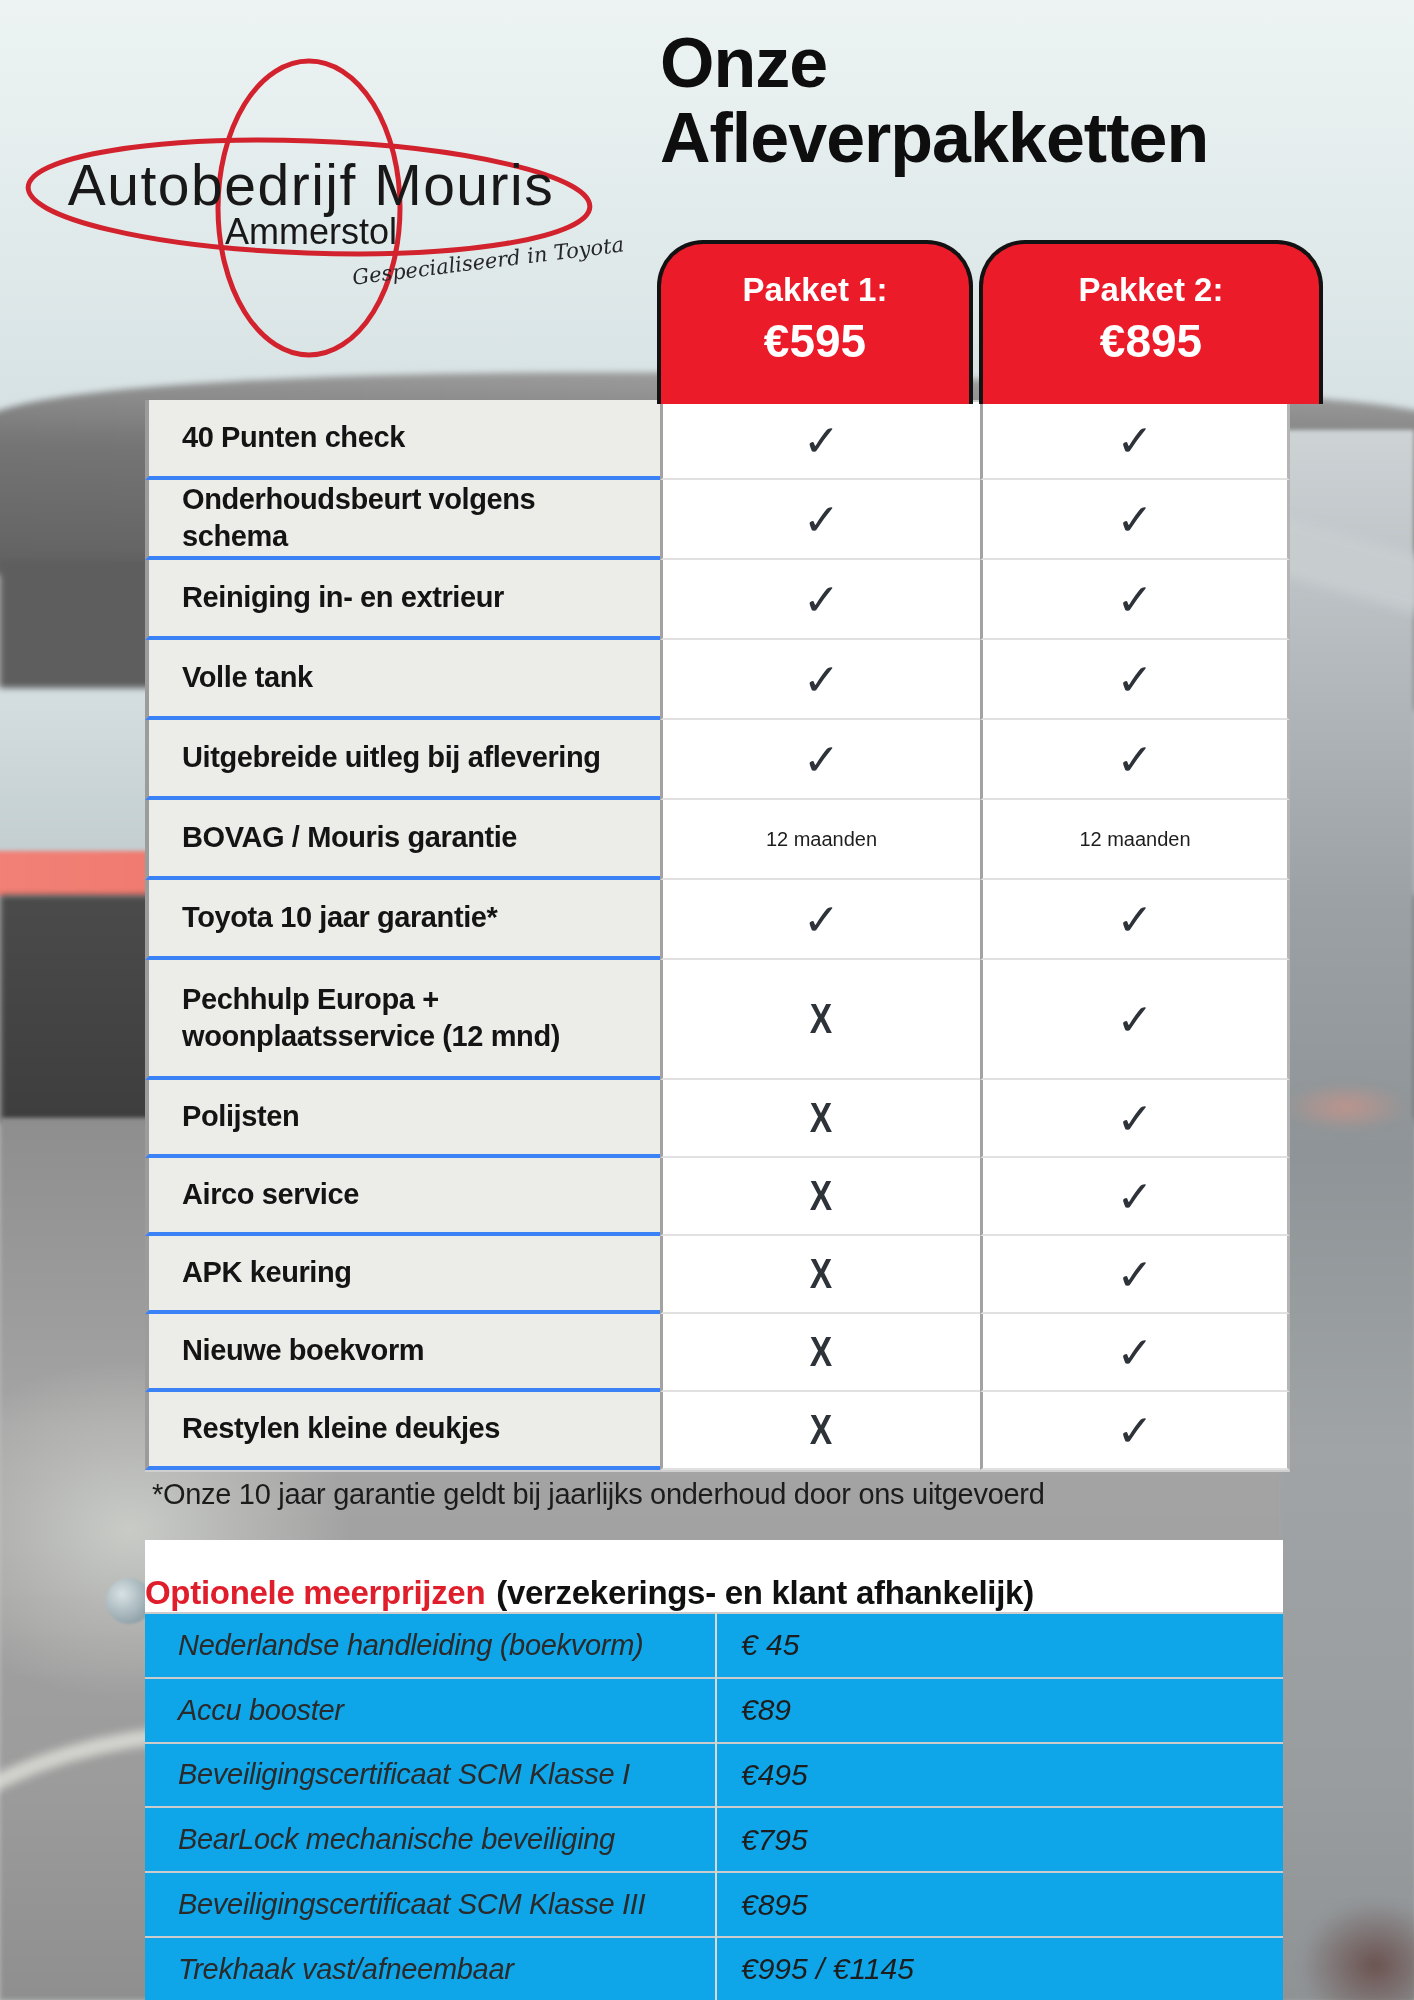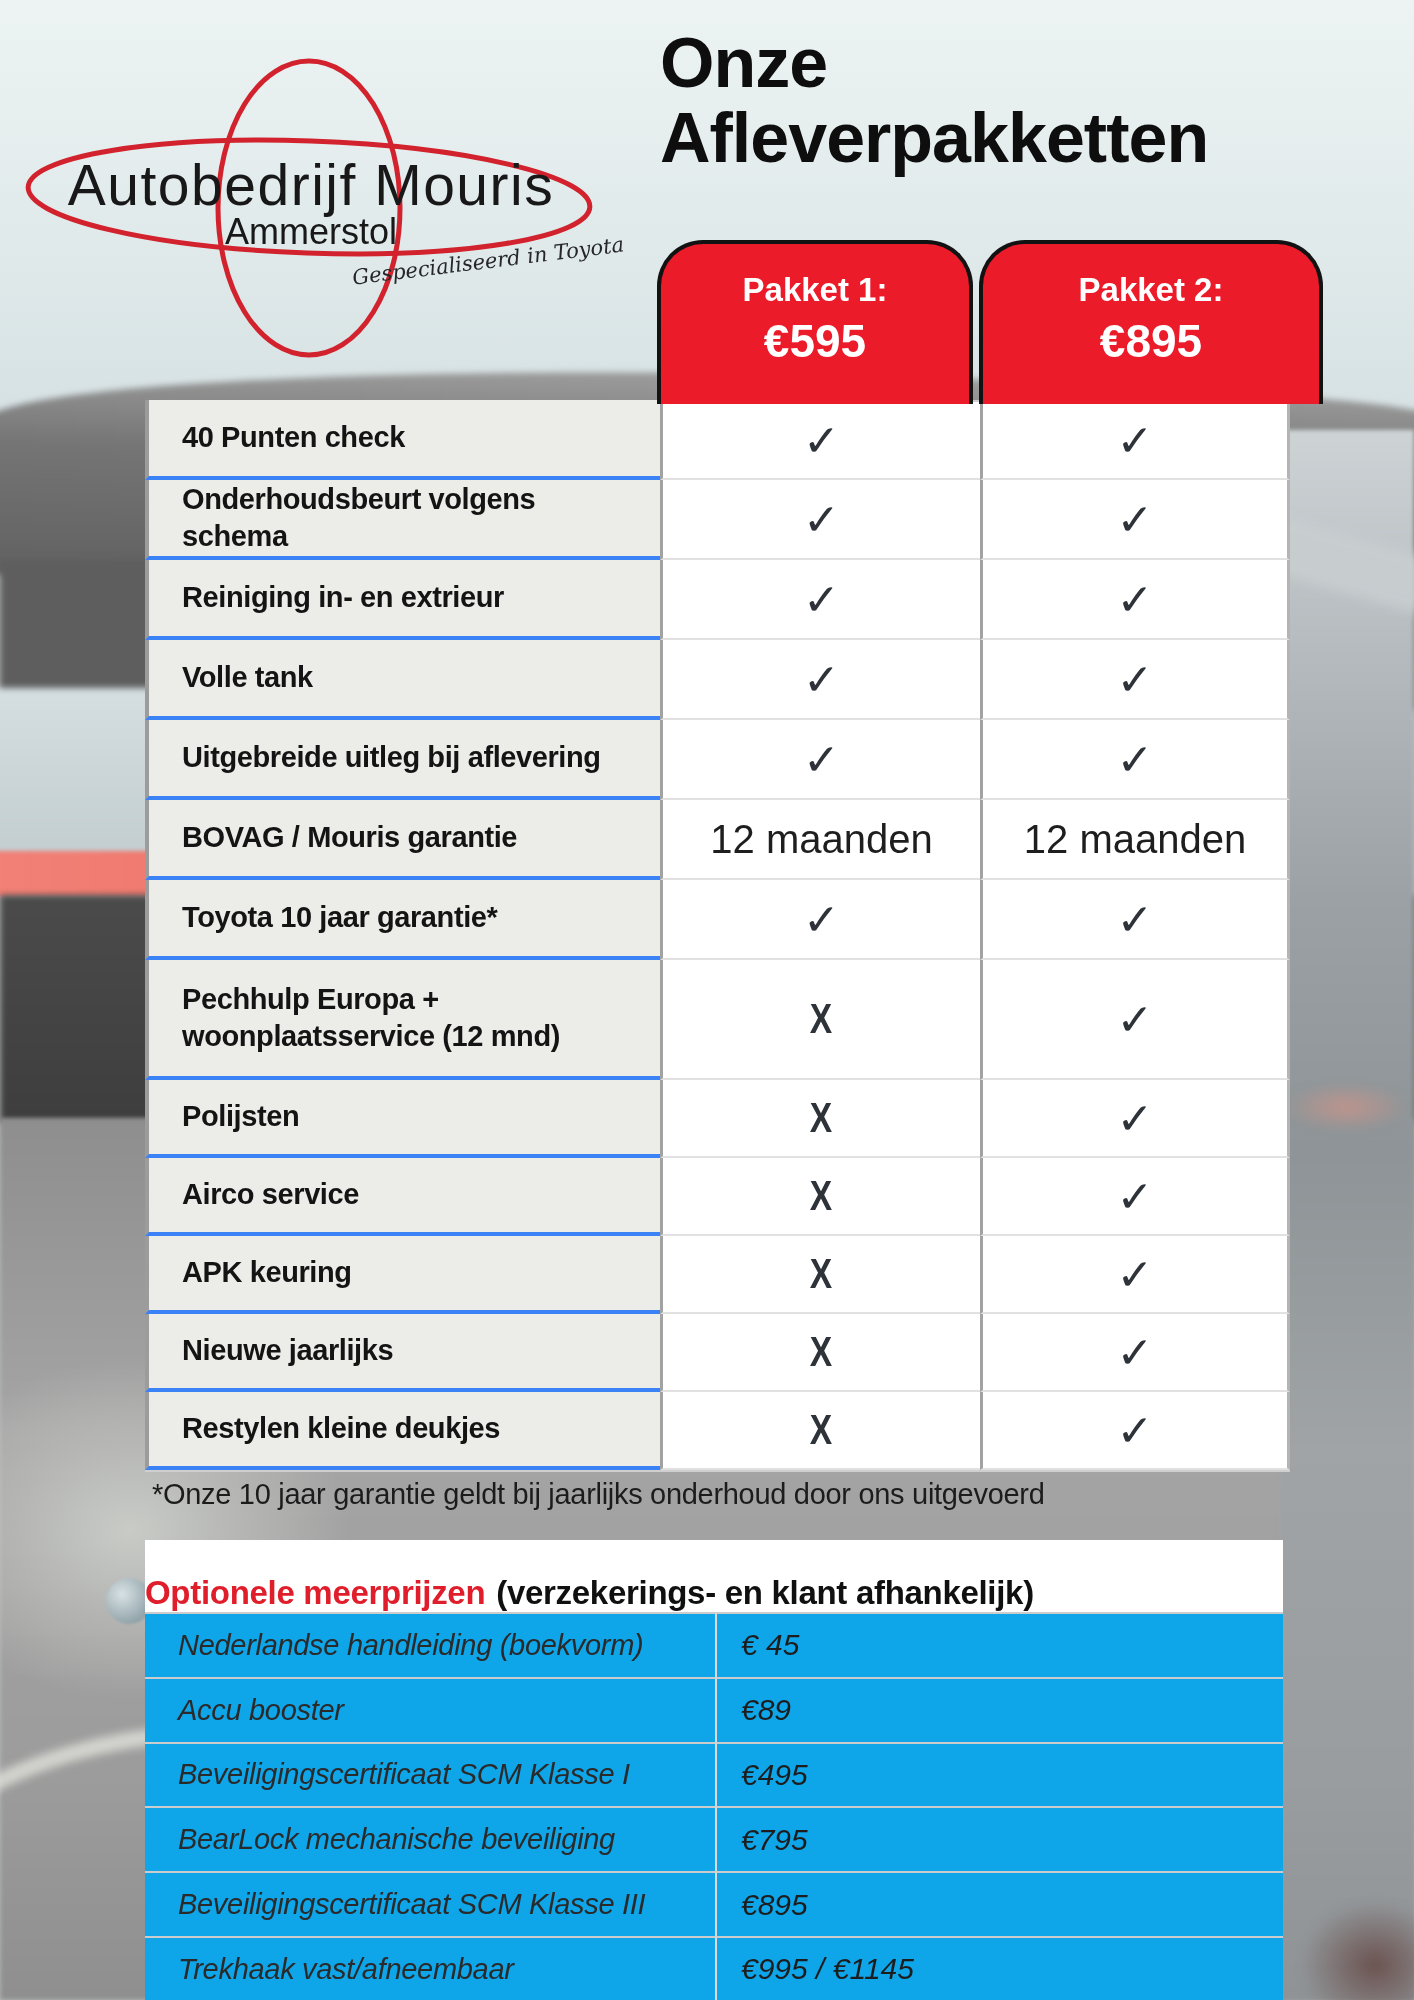--- a/index.html
+++ b/index.html
@@ -69,21 +69,21 @@
   .lbl{background:#ecece9;border-left:4px solid #9c9c9c;border-bottom:4px solid #3b82f6;
     box-sizing:border-box;padding:0 14px 0 33px;display:flex;align-items:center;
     font-weight:700;font-size:29px;letter-spacing:-0.4px;line-height:1.28;color:#141414;
     white-space:pre-line;}
   .val{background:#ffffff;border-left:3px solid #a2a2a2;border-bottom:2px solid #e1e1e1;
     box-sizing:border-box;display:flex;align-items:center;justify-content:center;}
   .val.rt{border-right:3px solid #b4b4b4;}
   .val.first{border-top:2px solid #cfcfcf;}
   .mk{font-family:"DejaVu Sans",sans-serif;font-weight:700;font-size:44px;color:#2e333a;}
   .mk.x{font-family:"Liberation Sans",sans-serif;font-size:42px;transform:scaleX(0.8);}
-  .tx{font-size:40px;color:#1e1e1e;}
+  .tx{font-size:20px;color:#1e1e1e;}
 
   
   #footnote{position:absolute;left:152px;top:1478px;z-index:2;
     font-size:29px;color:#1c1c1c;letter-spacing:-0.3px;}
 
   
   #opt{position:absolute;left:145px;top:1540px;width:1138px;z-index:2;}
   .opt-head{height:72px;background:#ffffff;display:flex;align-items:flex-end;
     box-sizing:border-box;font-size:33px;font-weight:700;color:#101010;
     letter-spacing:-0.3px;}
@@ -217,21 +217,21 @@
     </div>
 
   <div class="lbl">APK keuring</div>
   <div class="val">
       <span class="mk x">X</span>
     </div>
   <div class="val rt">
       <span class="mk">✓</span>
     </div>
 
-  <div class="lbl">Nieuwe jaarlijks</div>
+  <div class="lbl">Nieuwe boekvorm</div>
   <div class="val">
       <span class="mk x">X</span>
     </div>
   <div class="val rt">
       <span class="mk">✓</span>
     </div>
 
   <div class="lbl">Restylen kleine deukjes</div>
   <div class="val">
       <span class="mk x">X</span>

